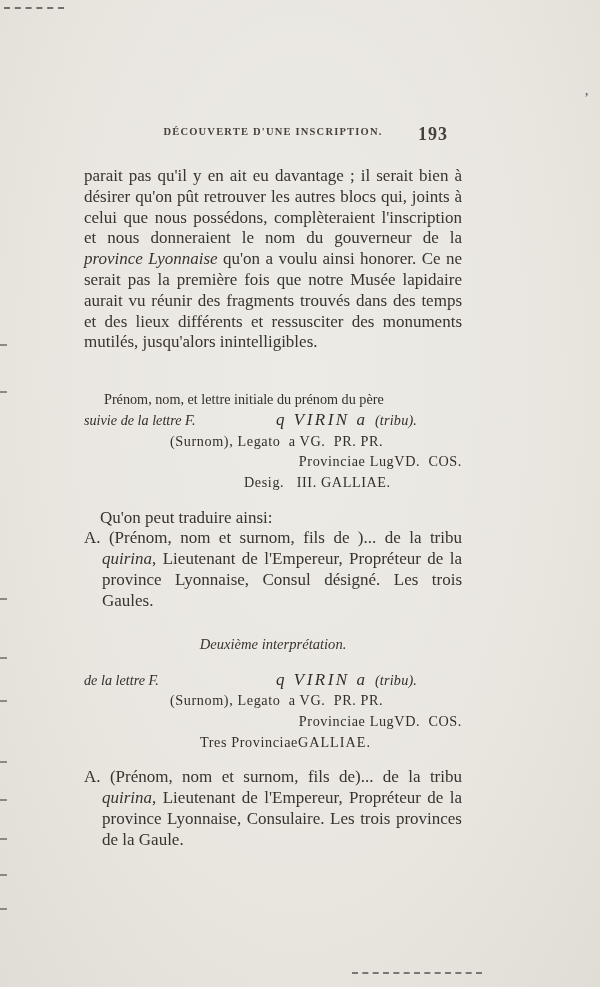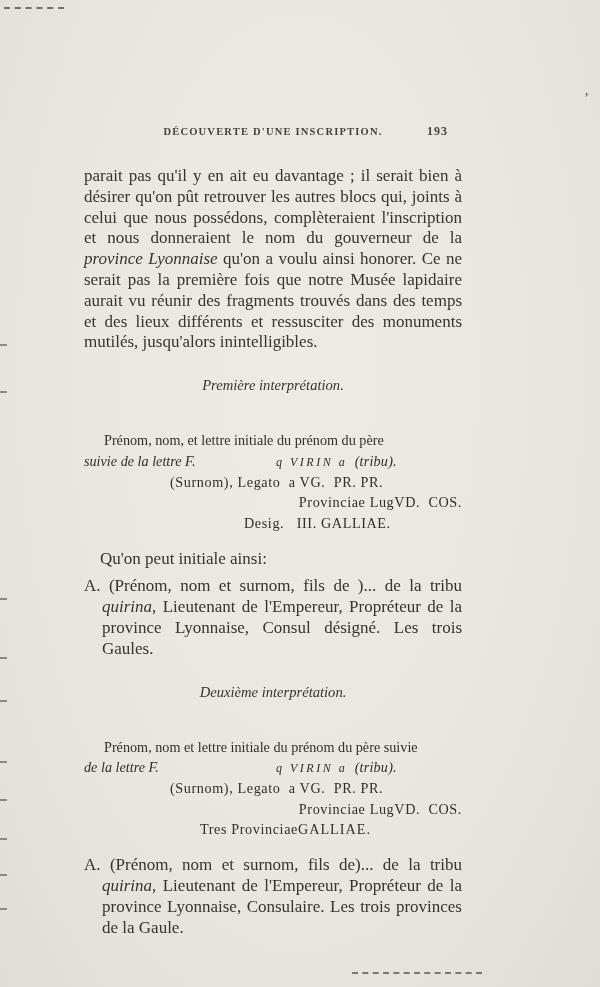--- a/index.html
+++ b/index.html
@@ -26,21 +26,21 @@
     font-size: 10.5px;
     font-weight: bold;
     letter-spacing: 1.2px;
     color: #46413b;
     margin-bottom: 29px;
     white-space: nowrap;
   }
   .page-num {
     position: absolute;
     right: 14px; top: -2px;
-    font-size: 12px;
+    font-size: 18px;
     letter-spacing: 1px;
   }
   
   .body-par {
     margin: 0;
     font-size: 17px;
     line-height: 20.8px;
     text-align: justify;
   }
   .indent { text-indent: 16px; }
@@ -54,29 +54,29 @@
     text-align: center;
     margin: 24px 0 17px 0;
   }
   
   .inscription { font-size: 14.2px; color: #332e29; }
   .inscr-line { line-height: 20.7px; white-space: pre; }
   .caps { letter-spacing: 0.6px; }
   .l1 { padding-left: 20px; margin-top: 36px; }
   .l2 { position: relative; font-style: italic; }
   .l2-right { position: absolute; left: 192px; top: 0; white-space: pre; }
-  .virina { letter-spacing: 2.5px; font-size: 12px; margin-top: 32px; }
+  .virina { letter-spacing: 2.5px; font-size: 17px; margin-top: 32px; }
   .tribu { letter-spacing: 0.2px; }
   .l3 { padding-left: 86px; }
   .l4 { padding-left: 136px; text-align: right; }
   .l5 { padding-left: 160px; }
   .l5b { padding-left: 116px; }
   .l5b-gap { letter-spacing: 1px; }
   .after-inscr { margin-top: 15px; }
-  .trans-par { margin-top: 7px; }
+  .trans-par { }
   
   .art { position: absolute; }
   .art-dash-tl { left: 4px; top: 7px; width: 60px; border-top: 2px dashed #4c4a46; opacity: .75; }
   .art-dash-br { left: 352px; top: 972px; width: 130px; border-top: 2px dashed #4c4a46; opacity: .7; }
   .tick { left: 0; width: 7px; height: 2px; background: #5c5953; opacity: .65; }
   .art-apostrophe { right: 11px; top: 90px; font-size: 15px; color: #575350; }
 </style>
 </head>
 <body>
 
@@ -99,38 +99,36 @@
   <div class="column">
 
     <div class="running-head">
       <span>DÉCOUVERTE D'UNE INSCRIPTION.</span>
       <span class="page-num">193</span>
     </div>
 
     <p class="body-par"><span>parait pas qu'il y en ait eu davantage ; il serait bien à désirer qu'on pût retrouver les autres blocs qui, joints à celui que nous possédons, complèteraient l'inscription et nous donneraient le nom du gouverneur de la </span><span class="it">province Lyonnaise</span><span> qu'on a voulu ainsi honorer. Ce ne serait pas la première fois que notre Musée lapidaire aurait vu réunir des fragments trouvés dans des temps et des lieux différents et ressusciter des monuments mutilés, jusqu'alors inintelligibles.</span></p>
 
 
-    <h3 class="interp-heading">Première interprétation.</h3>
 
     <div class="inscription">
       <div class="inscr-line l1">Prénom, nom, et lettre initiale du prénom du père</div>
       <div class="inscr-line l2"><span>suivie de la lettre F.</span><span class="l2-right"><span class="virina">q VIRIN a</span><span class="tribu">  (tribu).</span></span></div>
       <div class="inscr-line l3 caps">(Surnom), Legato  a VG.  PR. PR.</div>
       <div class="inscr-line l4 caps">Provinciae LugVD.  COS.</div>
       <div class="inscr-line l5 caps">Desig.   III. GALLIAE.</div>
     </div>
 
-    <p class="body-par indent after-inscr">Qu'on peut initiale ainsi:</p>
+    <p class="body-par indent after-inscr">Qu'on peut traduire ainsi:</p>
 
     <p class="body-par hanging trans-par"><span>A. (Prénom, nom et surnom, fils de )... de la tribu </span><span class="it">quirina</span><span>, Lieutenant de l'Empereur, Propréteur de la province Lyonnaise, Consul désigné. Les trois Gaules.</span></p>
 
     <h3 class="interp-heading">Deuxième interprétation.</h3>
 
     <div class="inscription">
-      <div class="inscr-line l1">Prénom, nom et lettre initiale du prénom du père suivie</div>
       <div class="inscr-line l2"><span>de la lettre F.</span><span class="l2-right"><span class="virina">q VIRIN a</span><span class="tribu">  (tribu).</span></span></div>
       <div class="inscr-line l3 caps">(Surnom), Legato  a VG.  PR. PR.</div>
       <div class="inscr-line l4 caps">Provinciae LugVD.  COS.</div>
       <div class="inscr-line l5b caps"><span>Tres Provinciae</span><span class="l5b-gap">GALLIAE.</span></div>
     </div>
 
     <p class="body-par hanging after-inscr"><span>A. (Prénom, nom et surnom, fils de)... de la tribu </span><span class="it">quirina</span><span>, Lieutenant de l'Empereur, Propréteur de la province Lyonnaise, Consulaire. Les trois provinces de la Gaule.</span></p>
 
   </div>
 </div>

